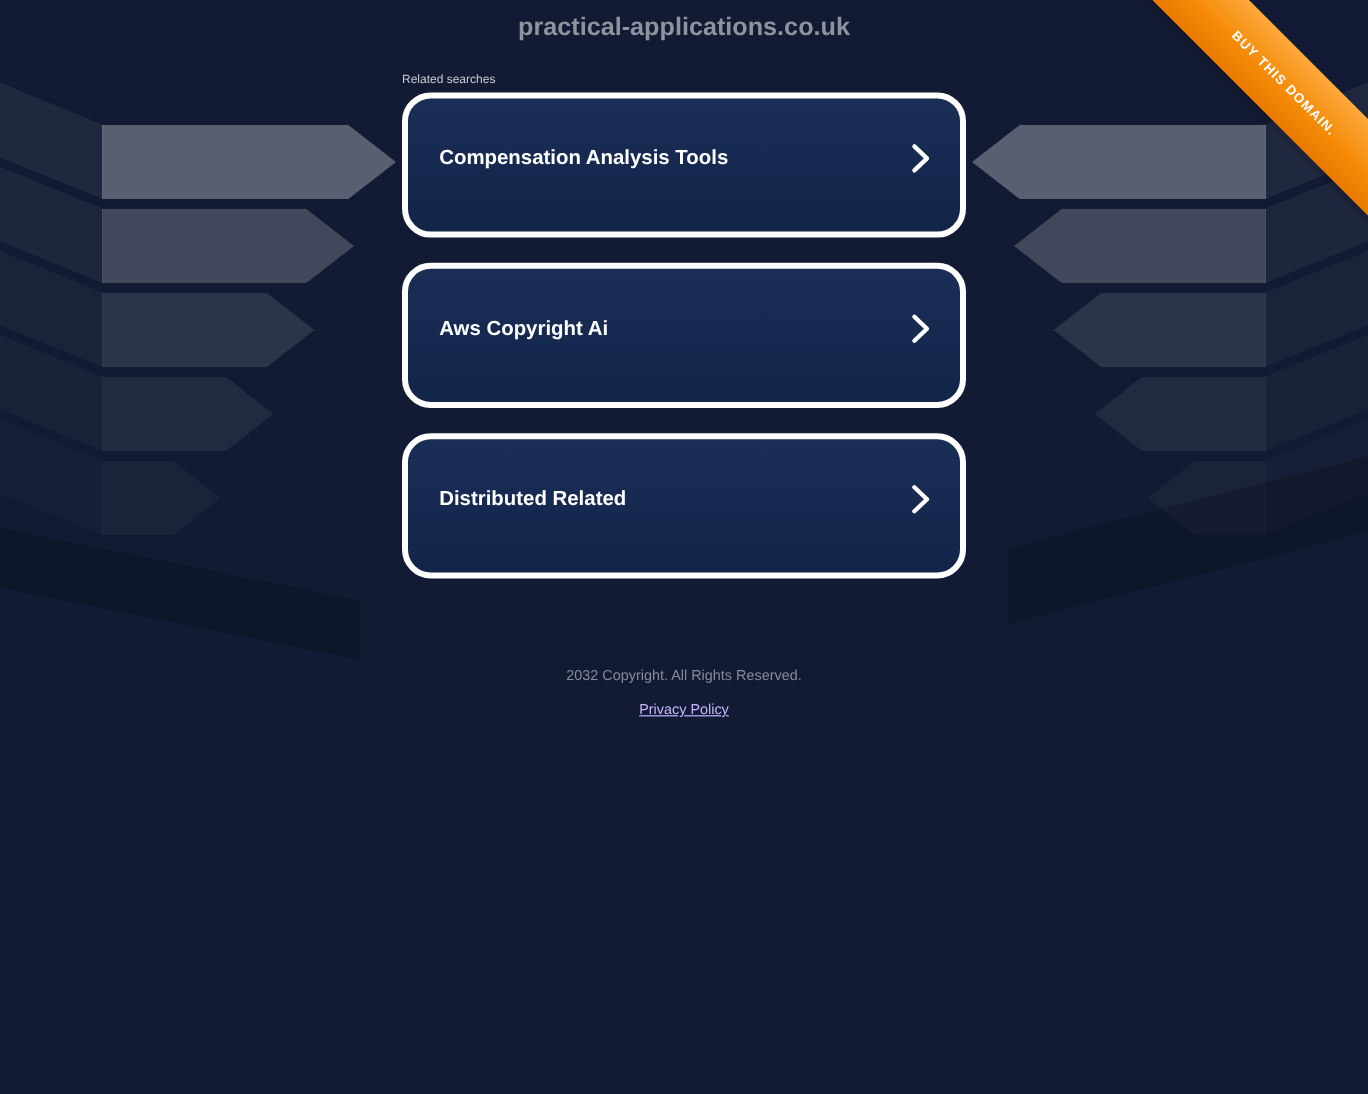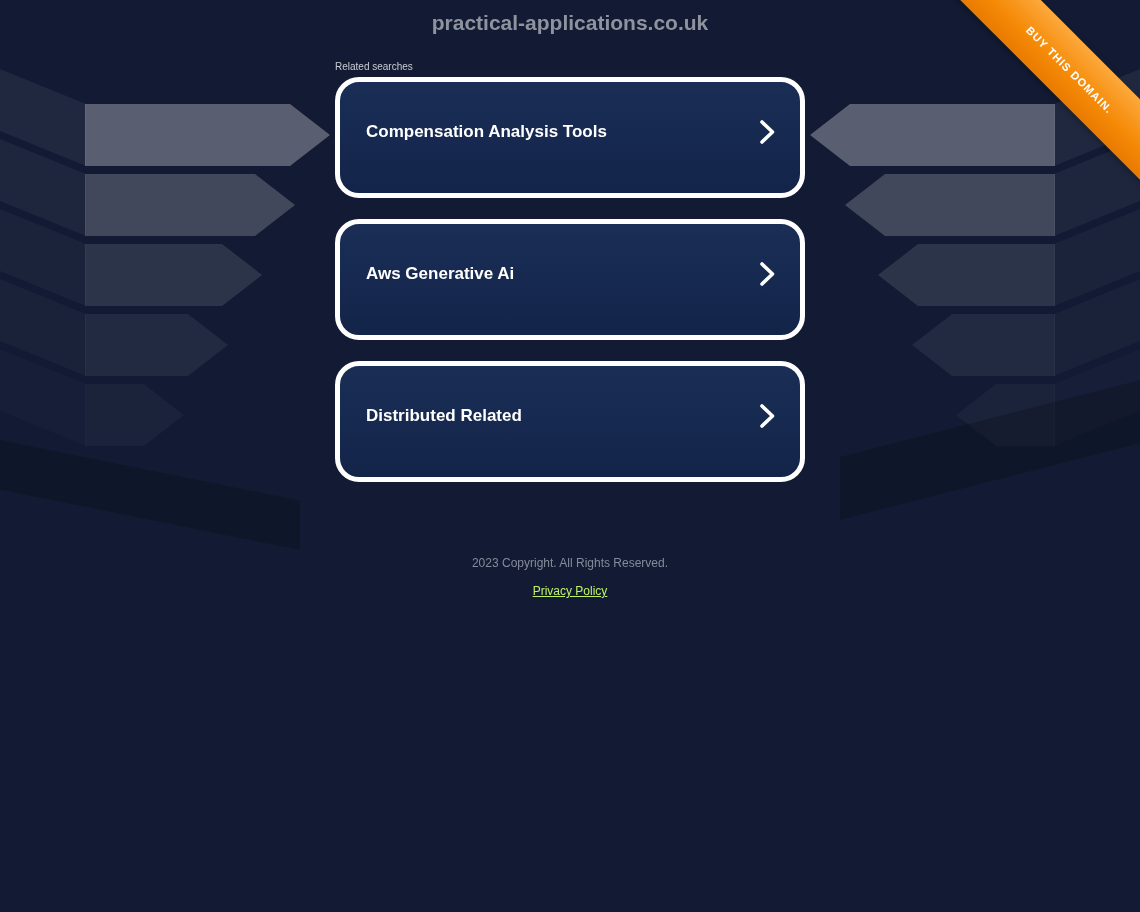--- a/index.html
+++ b/index.html
@@ -142,21 +142,21 @@
     text-align: center;
     z-index: 2;
   }
   .copyright {
     color: #858b9b;
     font-size: 12px;
   }
   .privacy {
     display: inline-block;
     margin-top: 14px;
-    color: #bef264;
+    color: #c4b5fd;
     font-size: 12px;
     text-decoration: underline;
     cursor: pointer;
   }
 </style>
 </head>
 <body>
 
 <div class="stage">
 
@@ -195,32 +195,32 @@
     <div class="related-heading">Related searches</div>
 
     <div class="card">
       <span class="card-label">Compensation Analysis Tools</span>
       <svg class="chev" width="17" height="28" viewBox="0 0 17 28">
         <polyline points="3,4 13.5,14 3,24" fill="none" stroke="#ffffff" stroke-width="3.6" stroke-linecap="round" stroke-linejoin="round"></polyline>
       </svg>
     </div>
 
     <div class="card">
-      <span class="card-label">Aws Generative Ai</span>
+      <span class="card-label">Aws Copyright Ai</span>
       <svg class="chev" width="17" height="28" viewBox="0 0 17 28">
         <polyline points="3,4 13.5,14 3,24" fill="none" stroke="#ffffff" stroke-width="3.6" stroke-linecap="round" stroke-linejoin="round"></polyline>
       </svg>
     </div>
 
     <div class="card">
       <span class="card-label">Distributed Related</span>
       <svg class="chev" width="17" height="28" viewBox="0 0 17 28">
         <polyline points="3,4 13.5,14 3,24" fill="none" stroke="#ffffff" stroke-width="3.6" stroke-linecap="round" stroke-linejoin="round"></polyline>
       </svg>
     </div>
   </div>
 
   <div class="footer">
-    <div class="copyright">2023 Copyright. All Rights Reserved.</div>
+    <div class="copyright">2032 Copyright. All Rights Reserved.</div>
     <a class="privacy">Privacy Policy</a>
   </div>
 
 </div>
 
 </body></html>

